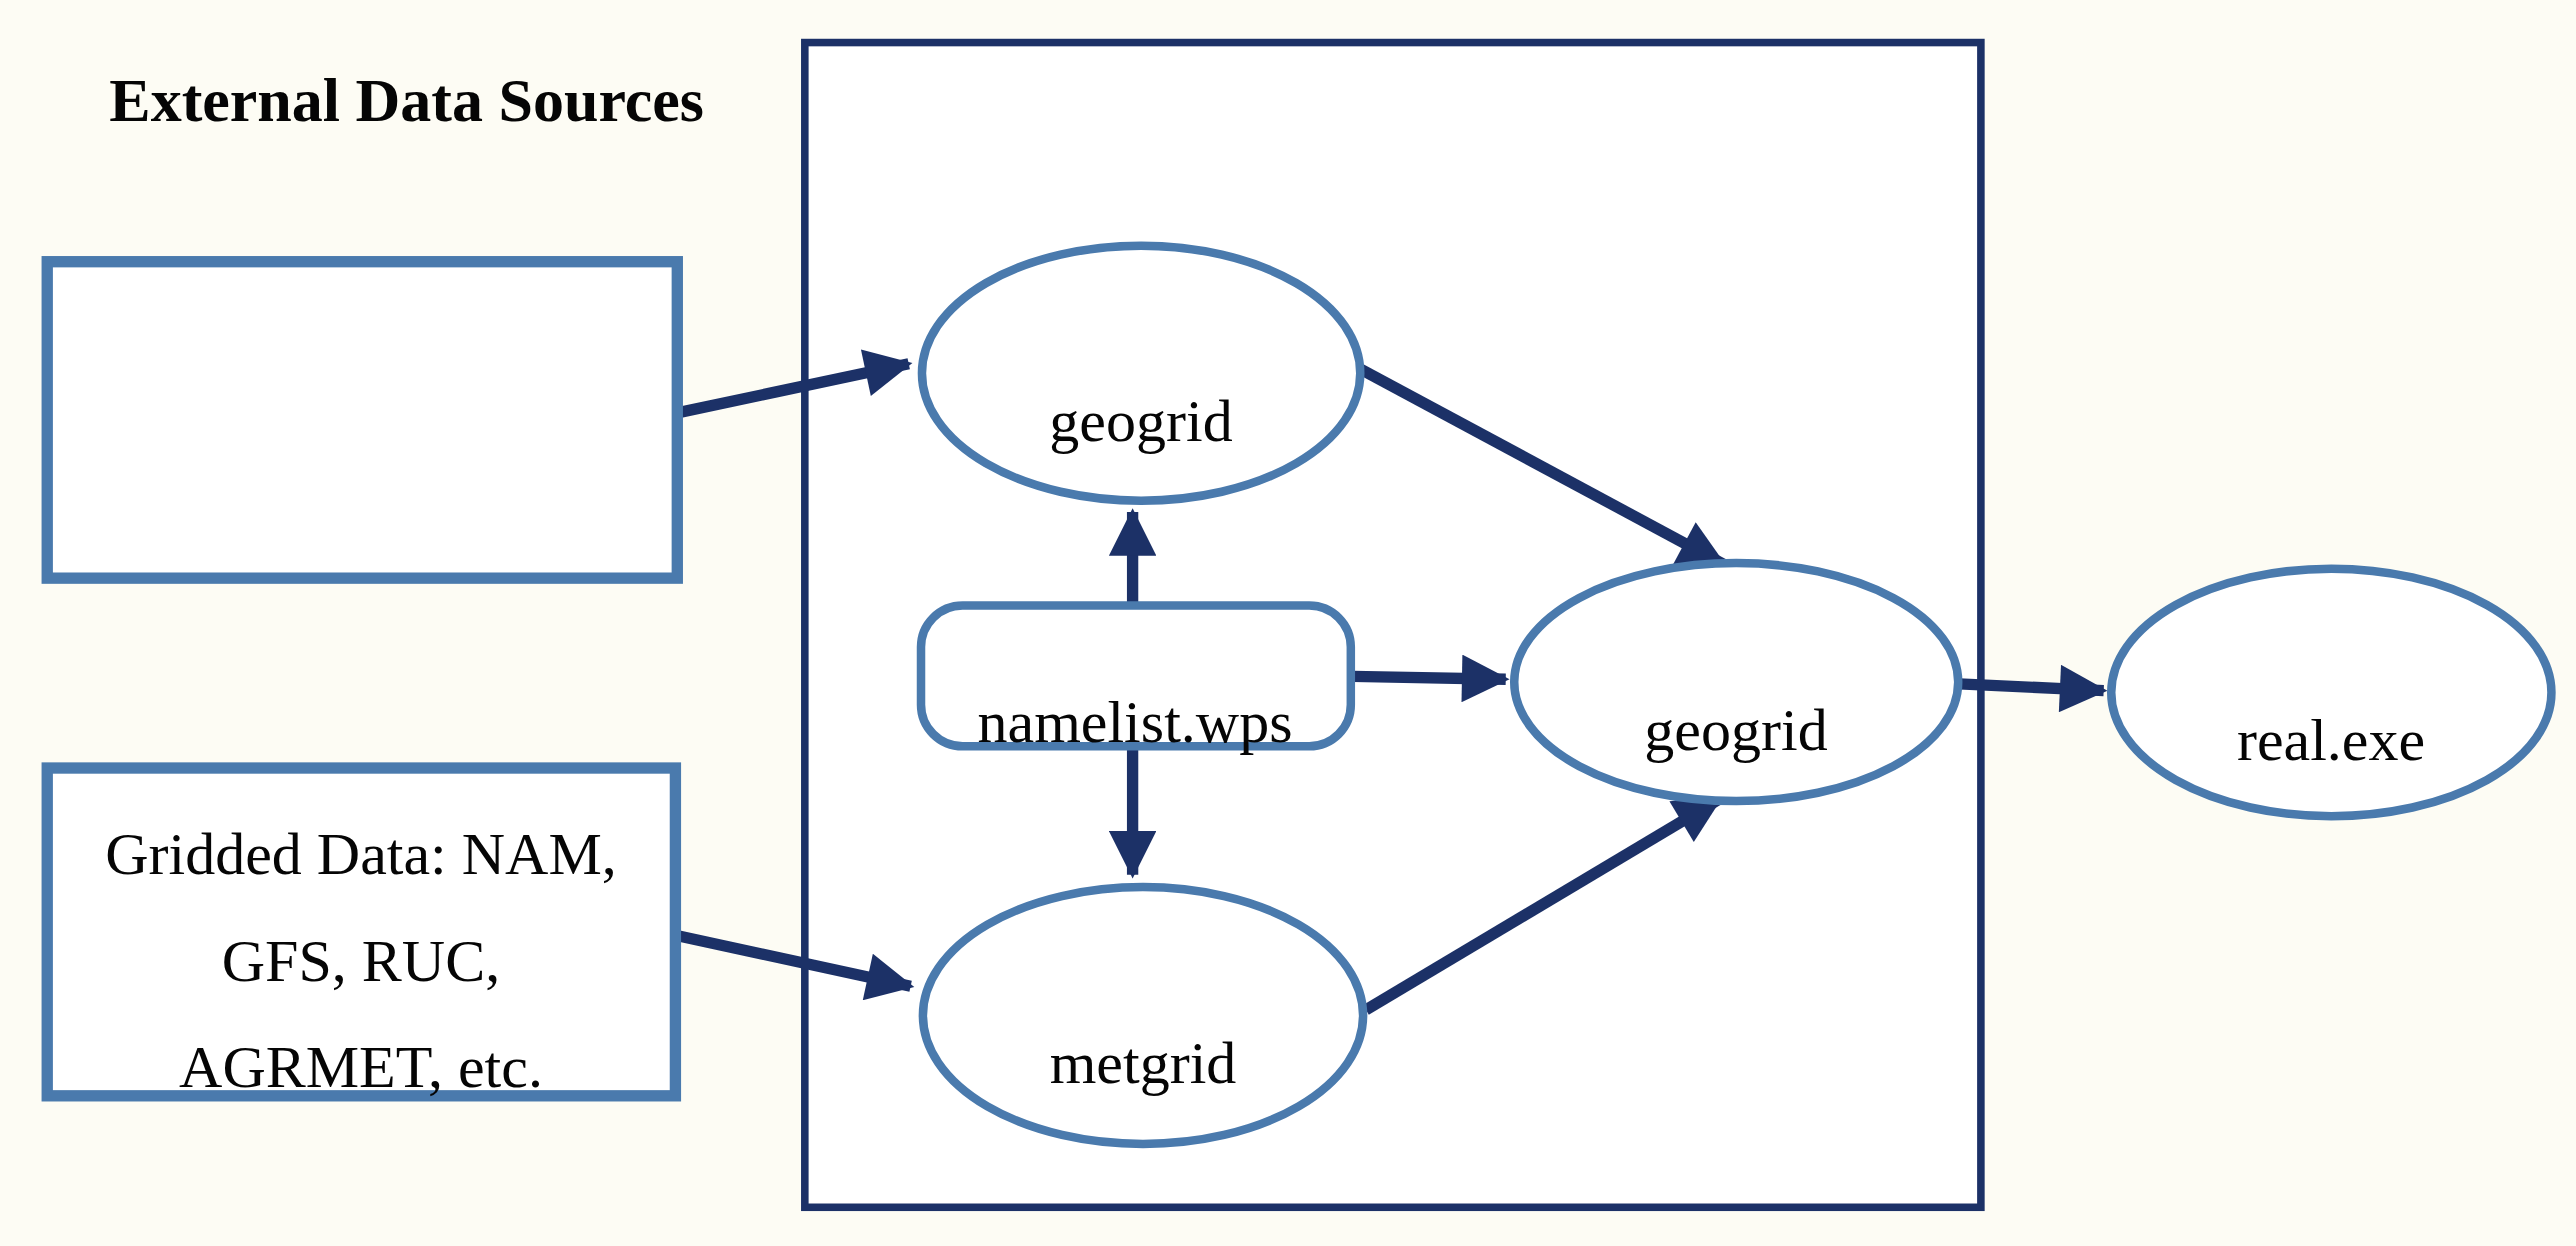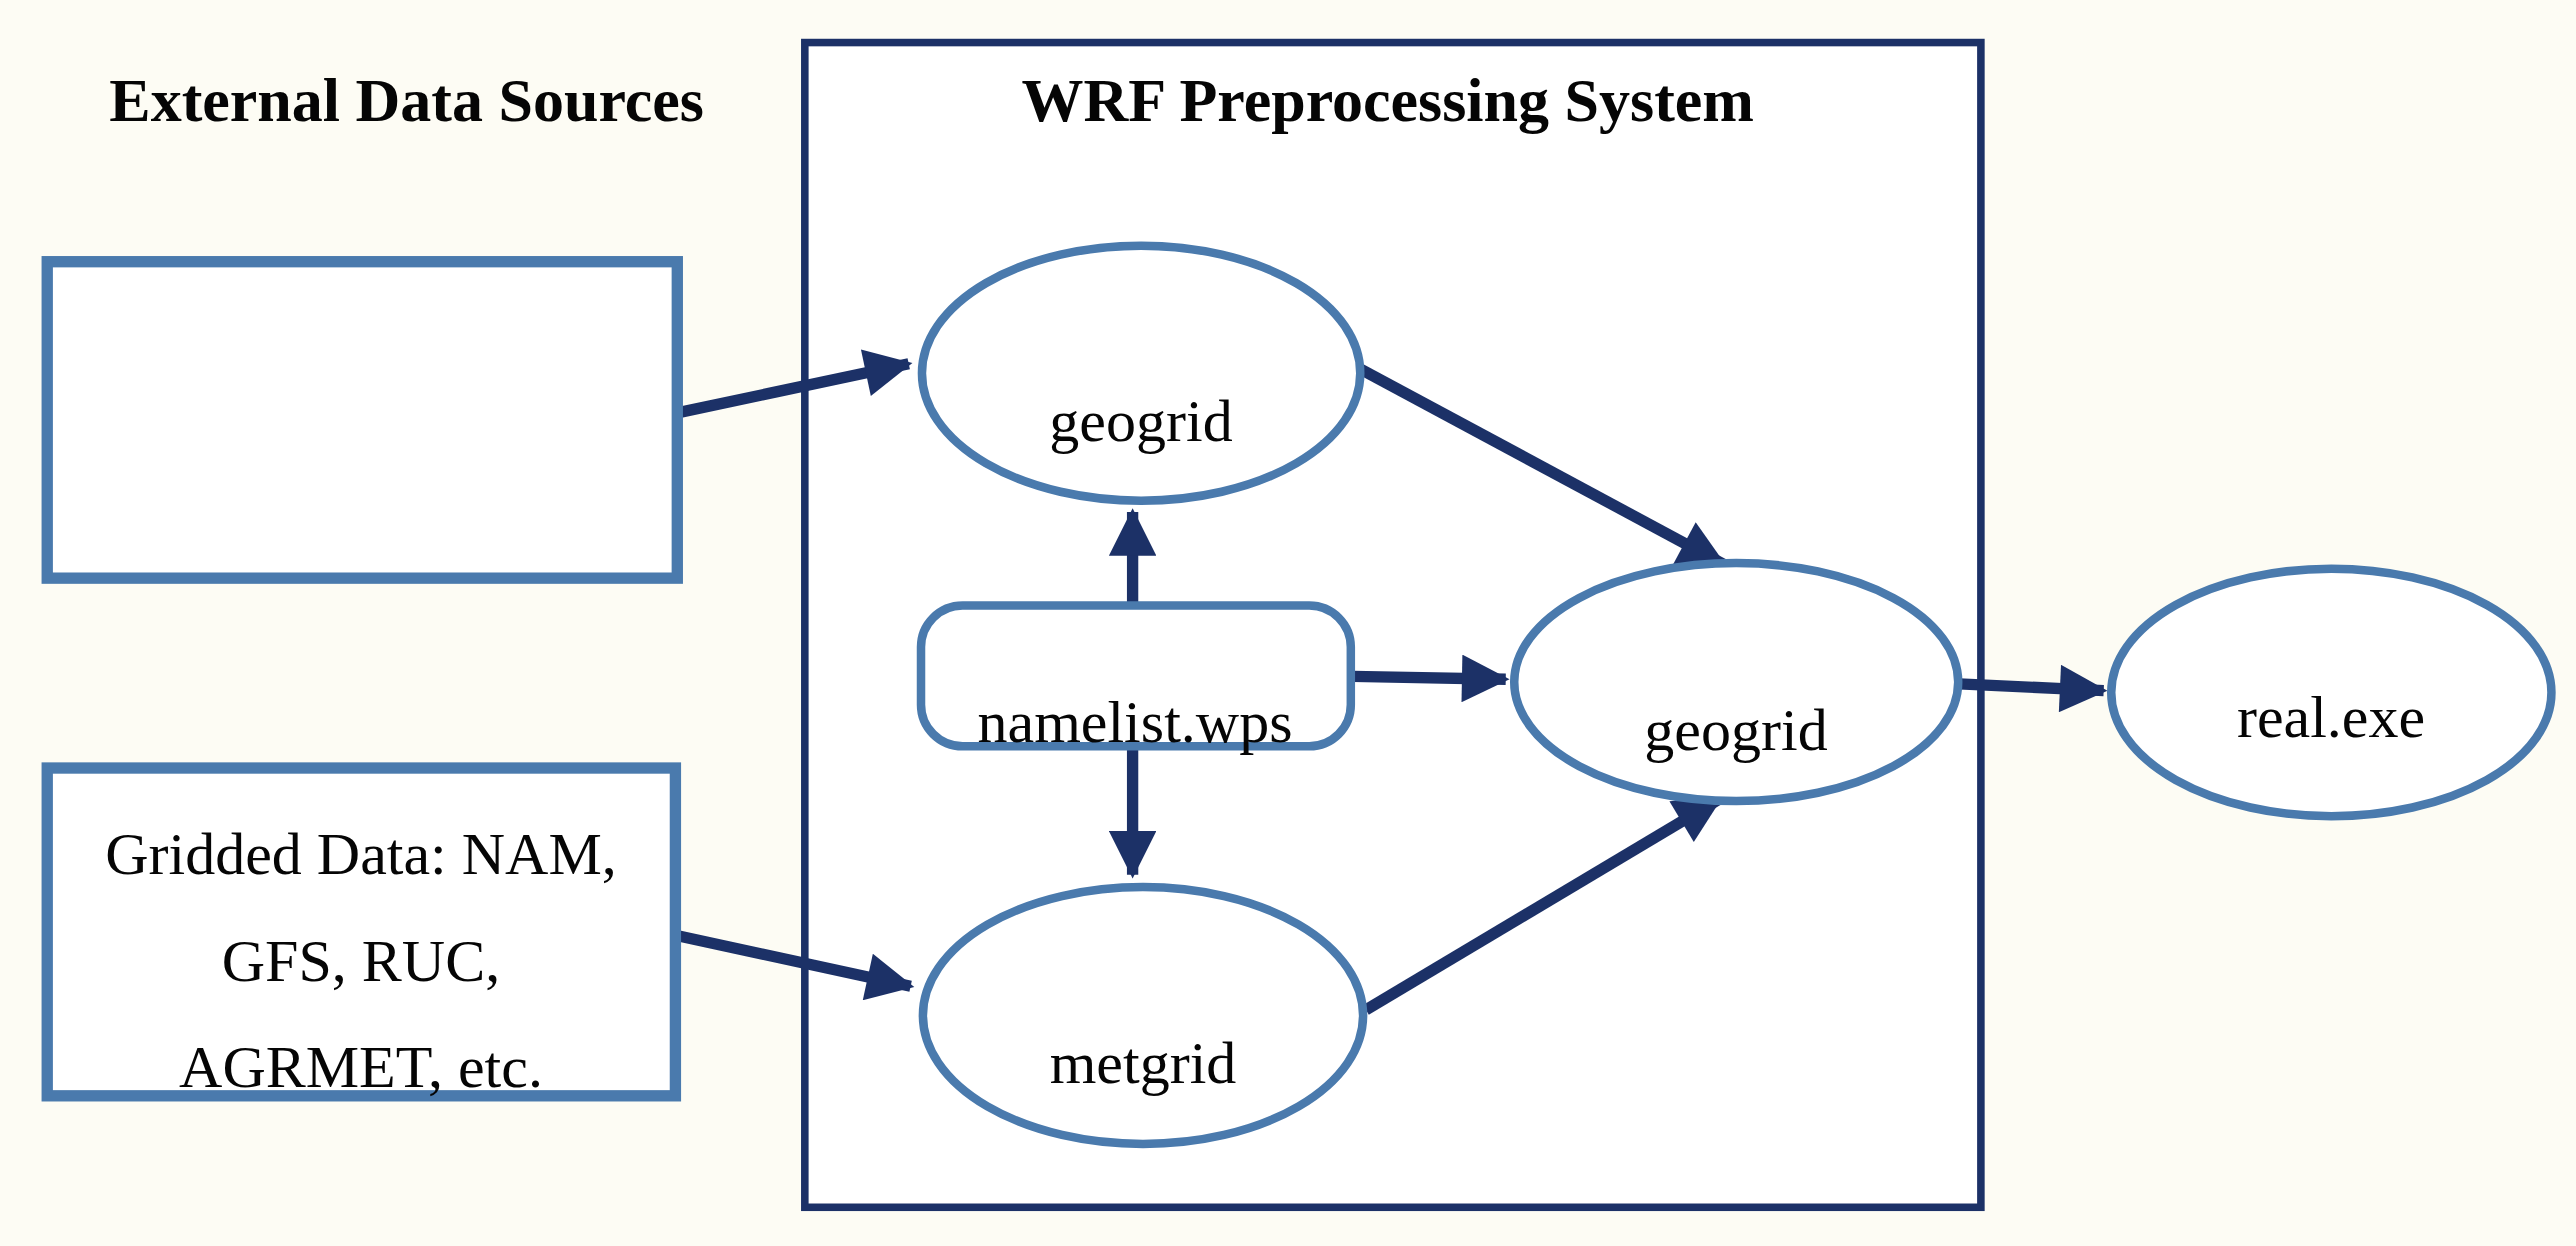--- a/index.html
+++ b/index.html
@@ -81,26 +81,25 @@
     <rect x="50" y="813" width="665" height="347" class="fill-white stroke-steel" stroke-width="12"></rect>
 
     <ellipse cx="1208" cy="395" rx="232" ry="135" class="fill-white stroke-steel" stroke-width="9"></ellipse>
     <ellipse cx="1210" cy="1075" rx="233" ry="136" class="fill-white stroke-steel" stroke-width="9"></ellipse>
     <ellipse cx="1838" cy="722" rx="235" ry="126" class="fill-white stroke-steel" stroke-width="9"></ellipse>
     <ellipse cx="2468" cy="733" rx="233" ry="131" class="fill-white stroke-steel" stroke-width="9"></ellipse>
     <rect x="975" y="641" width="455" height="149" rx="44" ry="44" class="fill-white stroke-steel" stroke-width="9"></rect>
   </svg>
 
   <div class="title" style="left:30px;top:66px;width:674px;">External Data Sources</div>
-  <div class="title" style="left:928px;top:66px;width:826px;">WRF Preprocessing System</div>
 
   <div class="label box-label" style="left:47px;top:797px;width:628px;height:328px;">Gridded Data: NAM,
 GFS, RUC,
 AGRMET, etc.</div>
 
   <div class="node-label" style="left:1141px;top:376px;">geogrid</div>
   <div class="node-label" style="left:1143px;top:1018px;">metgrid</div>
   <div class="node-label" style="left:1135px;top:677px;">namelist.wps</div>
   <div class="node-label" style="left:1736px;top:685px;">geogrid</div>
-  <div class="node-label" style="left:2331px;top:672px;font-family:Liberation Serif, serif;">real.exe</div>
+  <div class="node-label" style="left:2331px;top:695px;font-family:Liberation Serif, serif;">real.exe</div>
 
 </div>
 
 
 </body></html>

